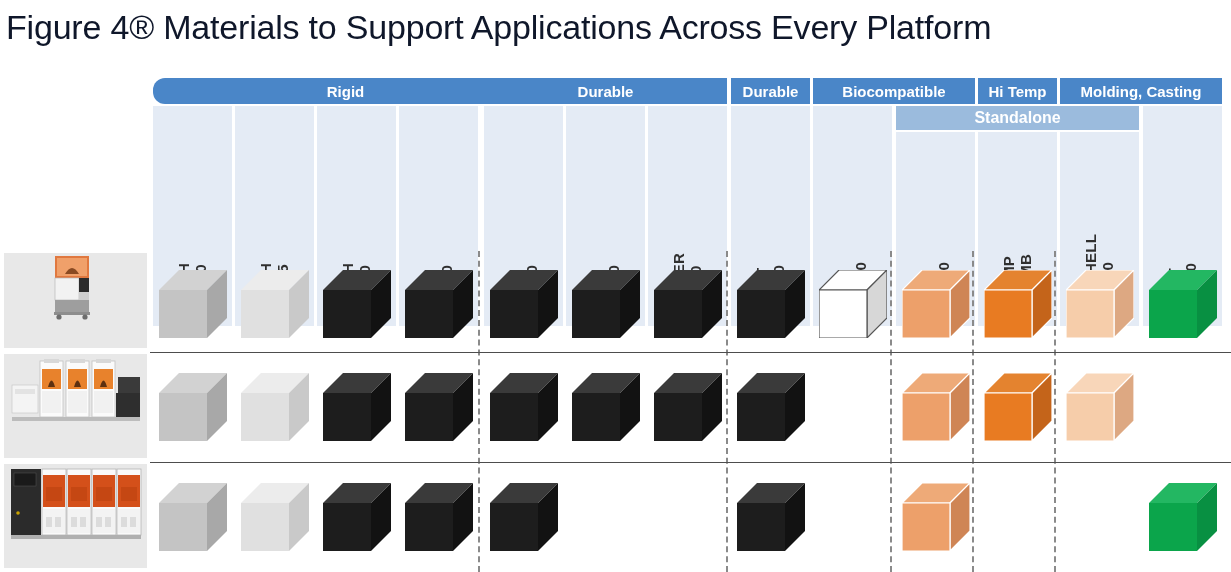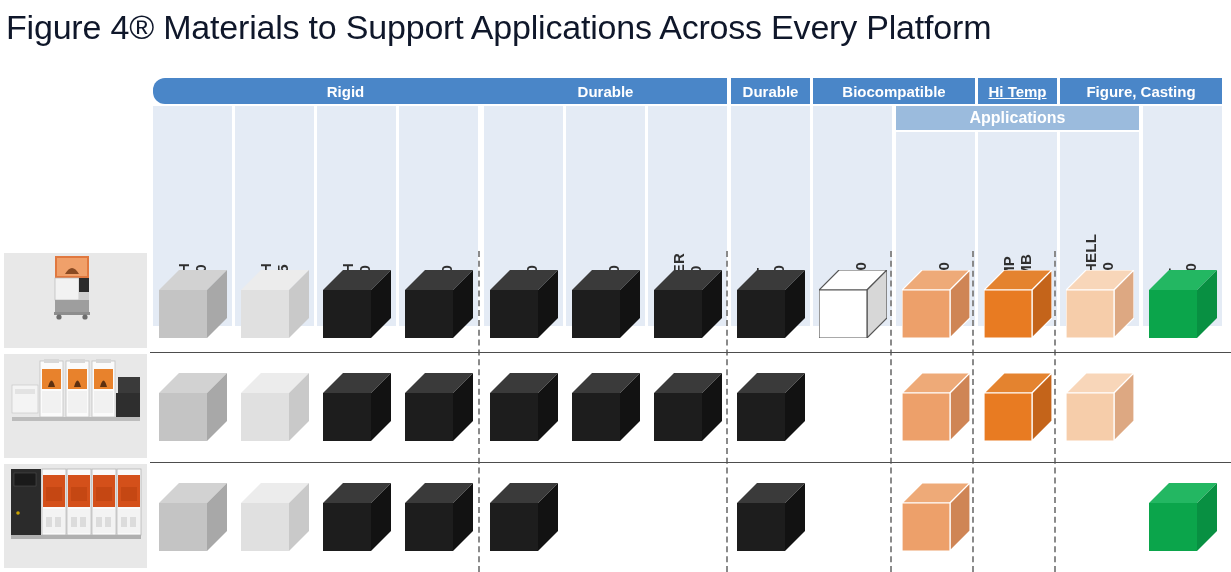--- a/index.html
+++ b/index.html
@@ -130,25 +130,25 @@
 <div id="title">
   <span>Figure 4® Materials to Support Applications Across Every Platform</span>
 </div>
 
 <div id="matrix">
   <div id="group-bands">
       <div class="group-band" style="left: 153px; width: 385px; border-radius: 12px;">Rigid</div>
       <div class="group-band" style="left: 484px; width: 243px;">Durable</div>
       <div class="group-band" style="left: 731px; width: 79px;">Durable</div>
       <div class="group-band" style="left: 813px; width: 162px;">Biocompatible</div>
-      <div class="group-band" style="left: 978px; width: 79px; text-decoration: underline;">Hi Temp</div>
-      <div class="group-band" style="left: 1060px; width: 162px;">Figure, Casting</div>
+      <div class="group-band" style="left: 978px; width: 79px;">Hi Temp</div>
+      <div class="group-band" style="left: 1060px; width: 162px;">Molding, Casting</div>
     </div>
   <div id="sub-bands">
-      <div class="sub-band" style="left: 896px; width: 243px;">Applications</div>
+      <div class="sub-band" style="left: 896px; width: 243px;">Standalone</div>
     </div>
   <div id="mat-cols">
       <div class="mat-col" style="left: 153px; width: 79px; top: 28px; height: 220px;">
         <div class="vwrap">
           <div class="vrot">TOUGH
 GRY 10</div>
         </div>
       </div>
       <div class="mat-col" style="left: 235px; width: 79px; top: 28px; height: 220px;">
         <div class="vwrap">

